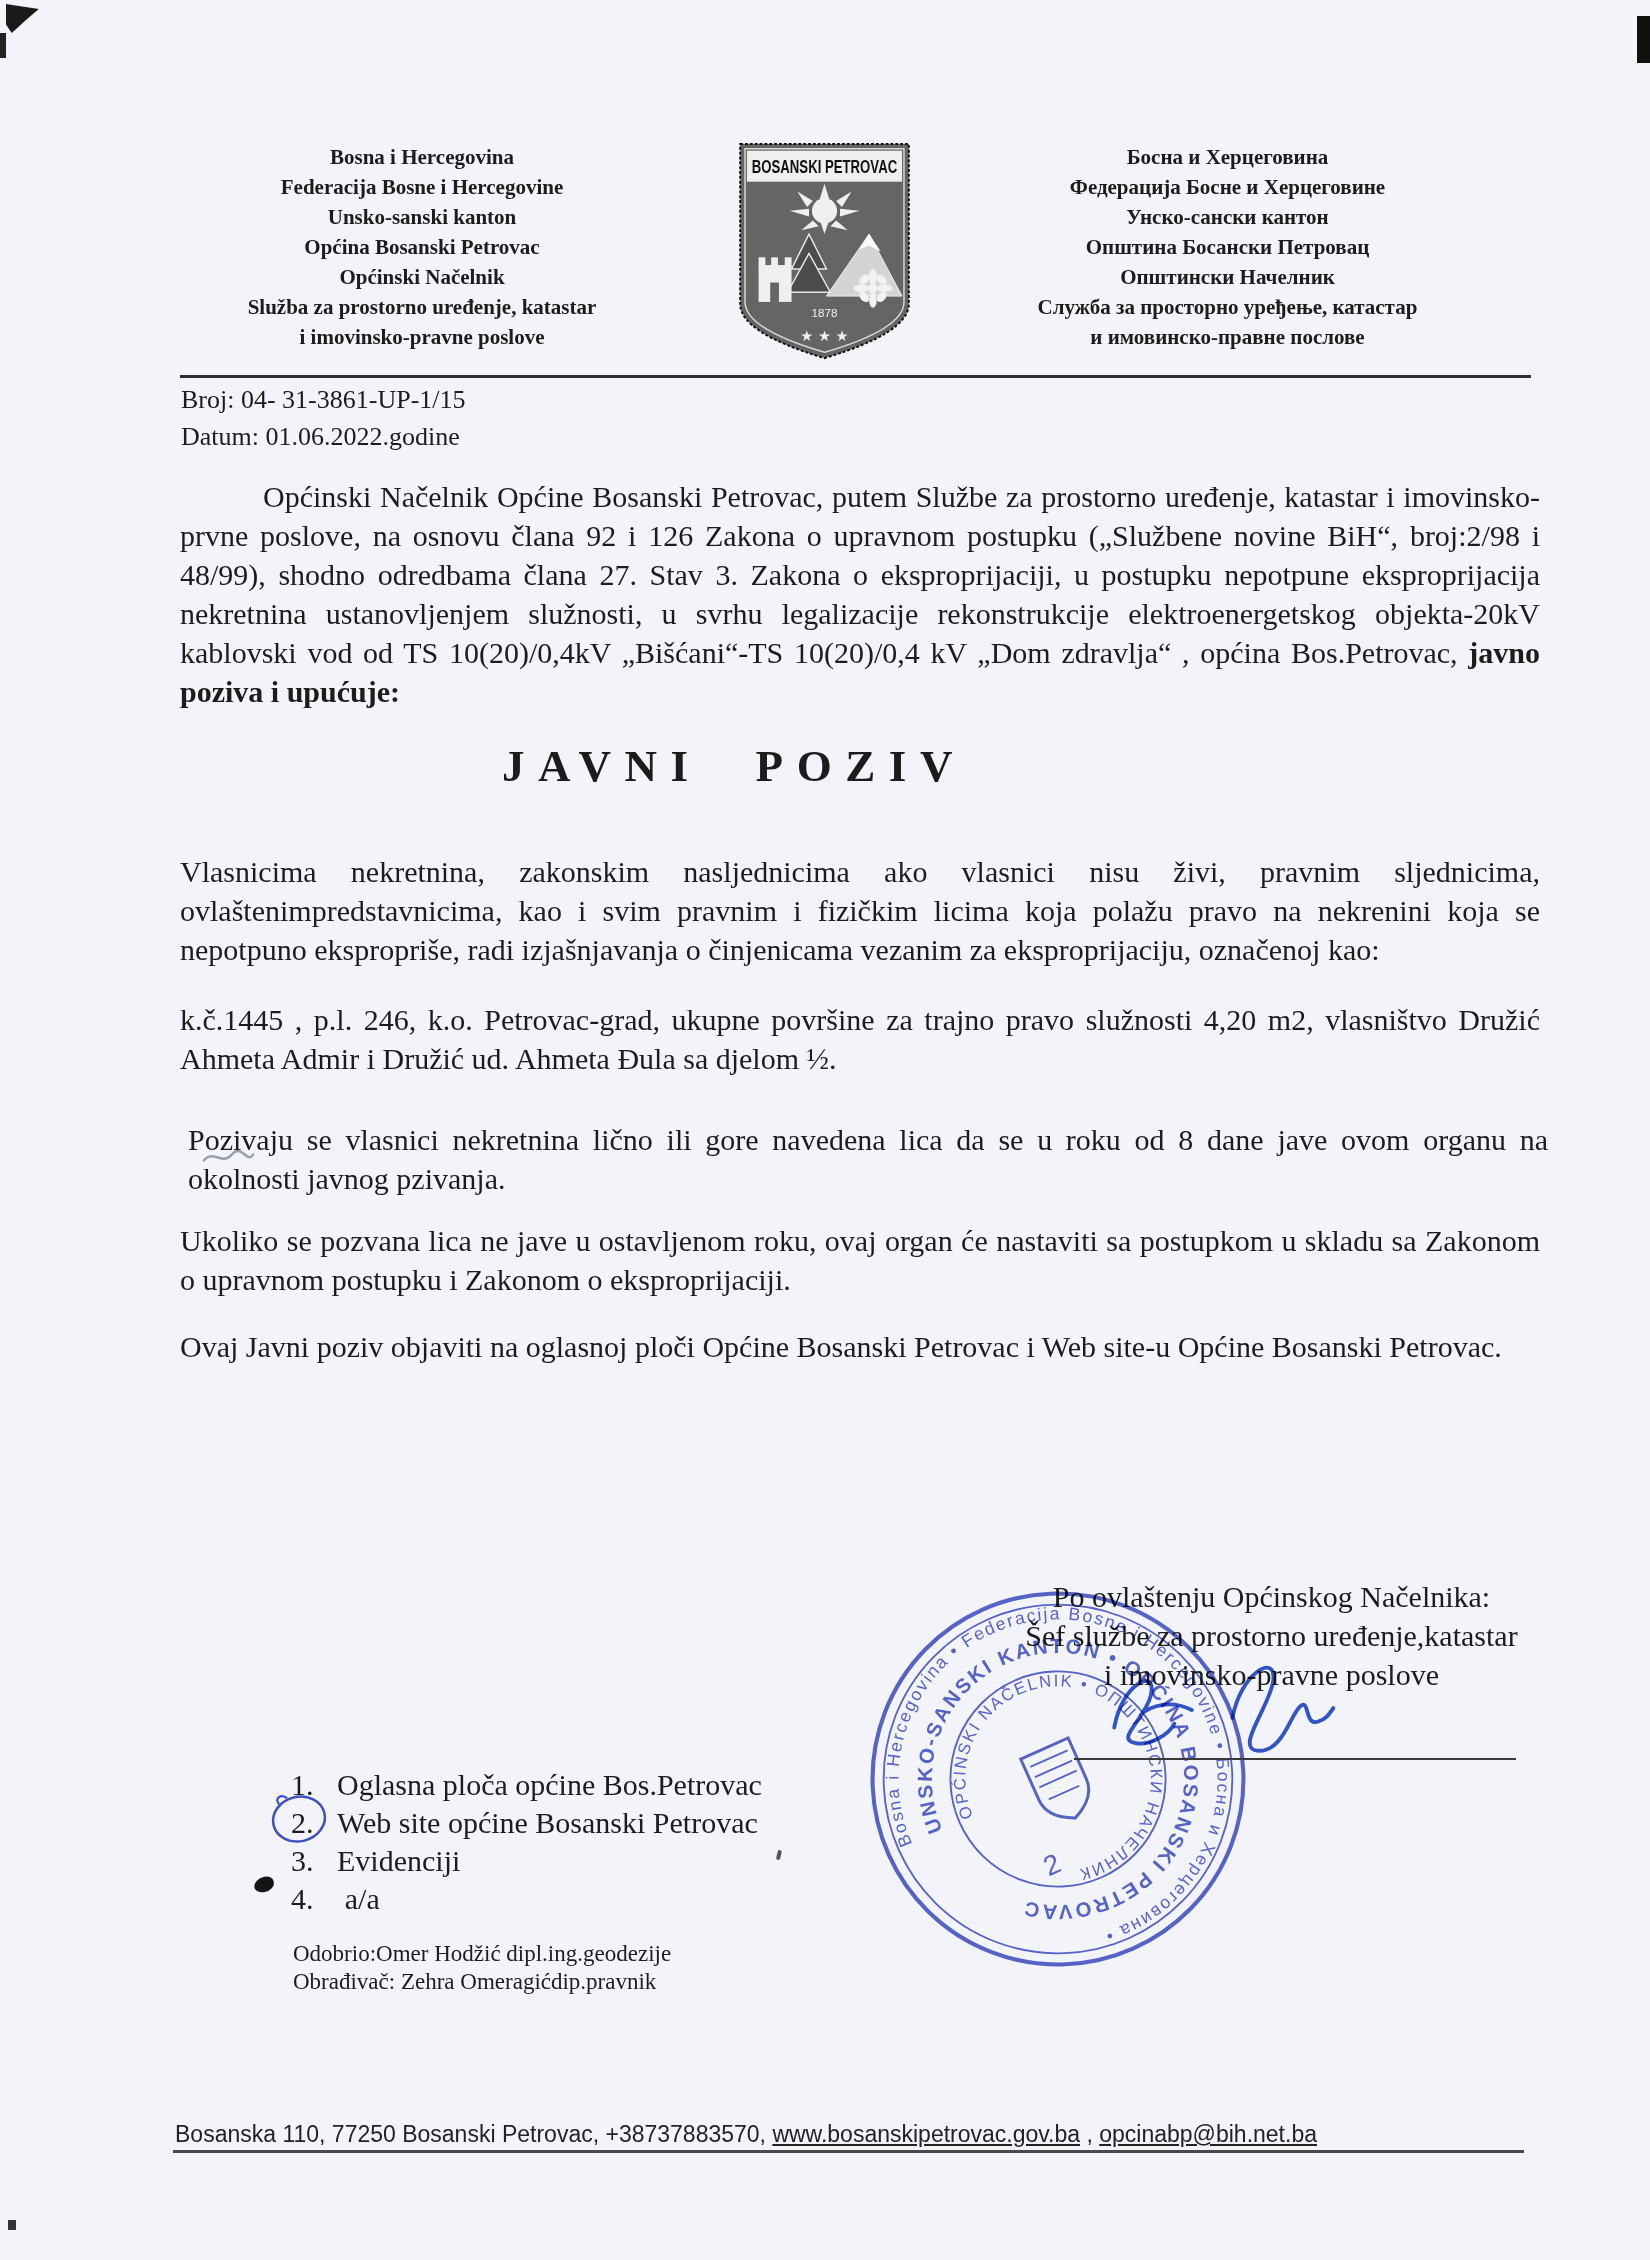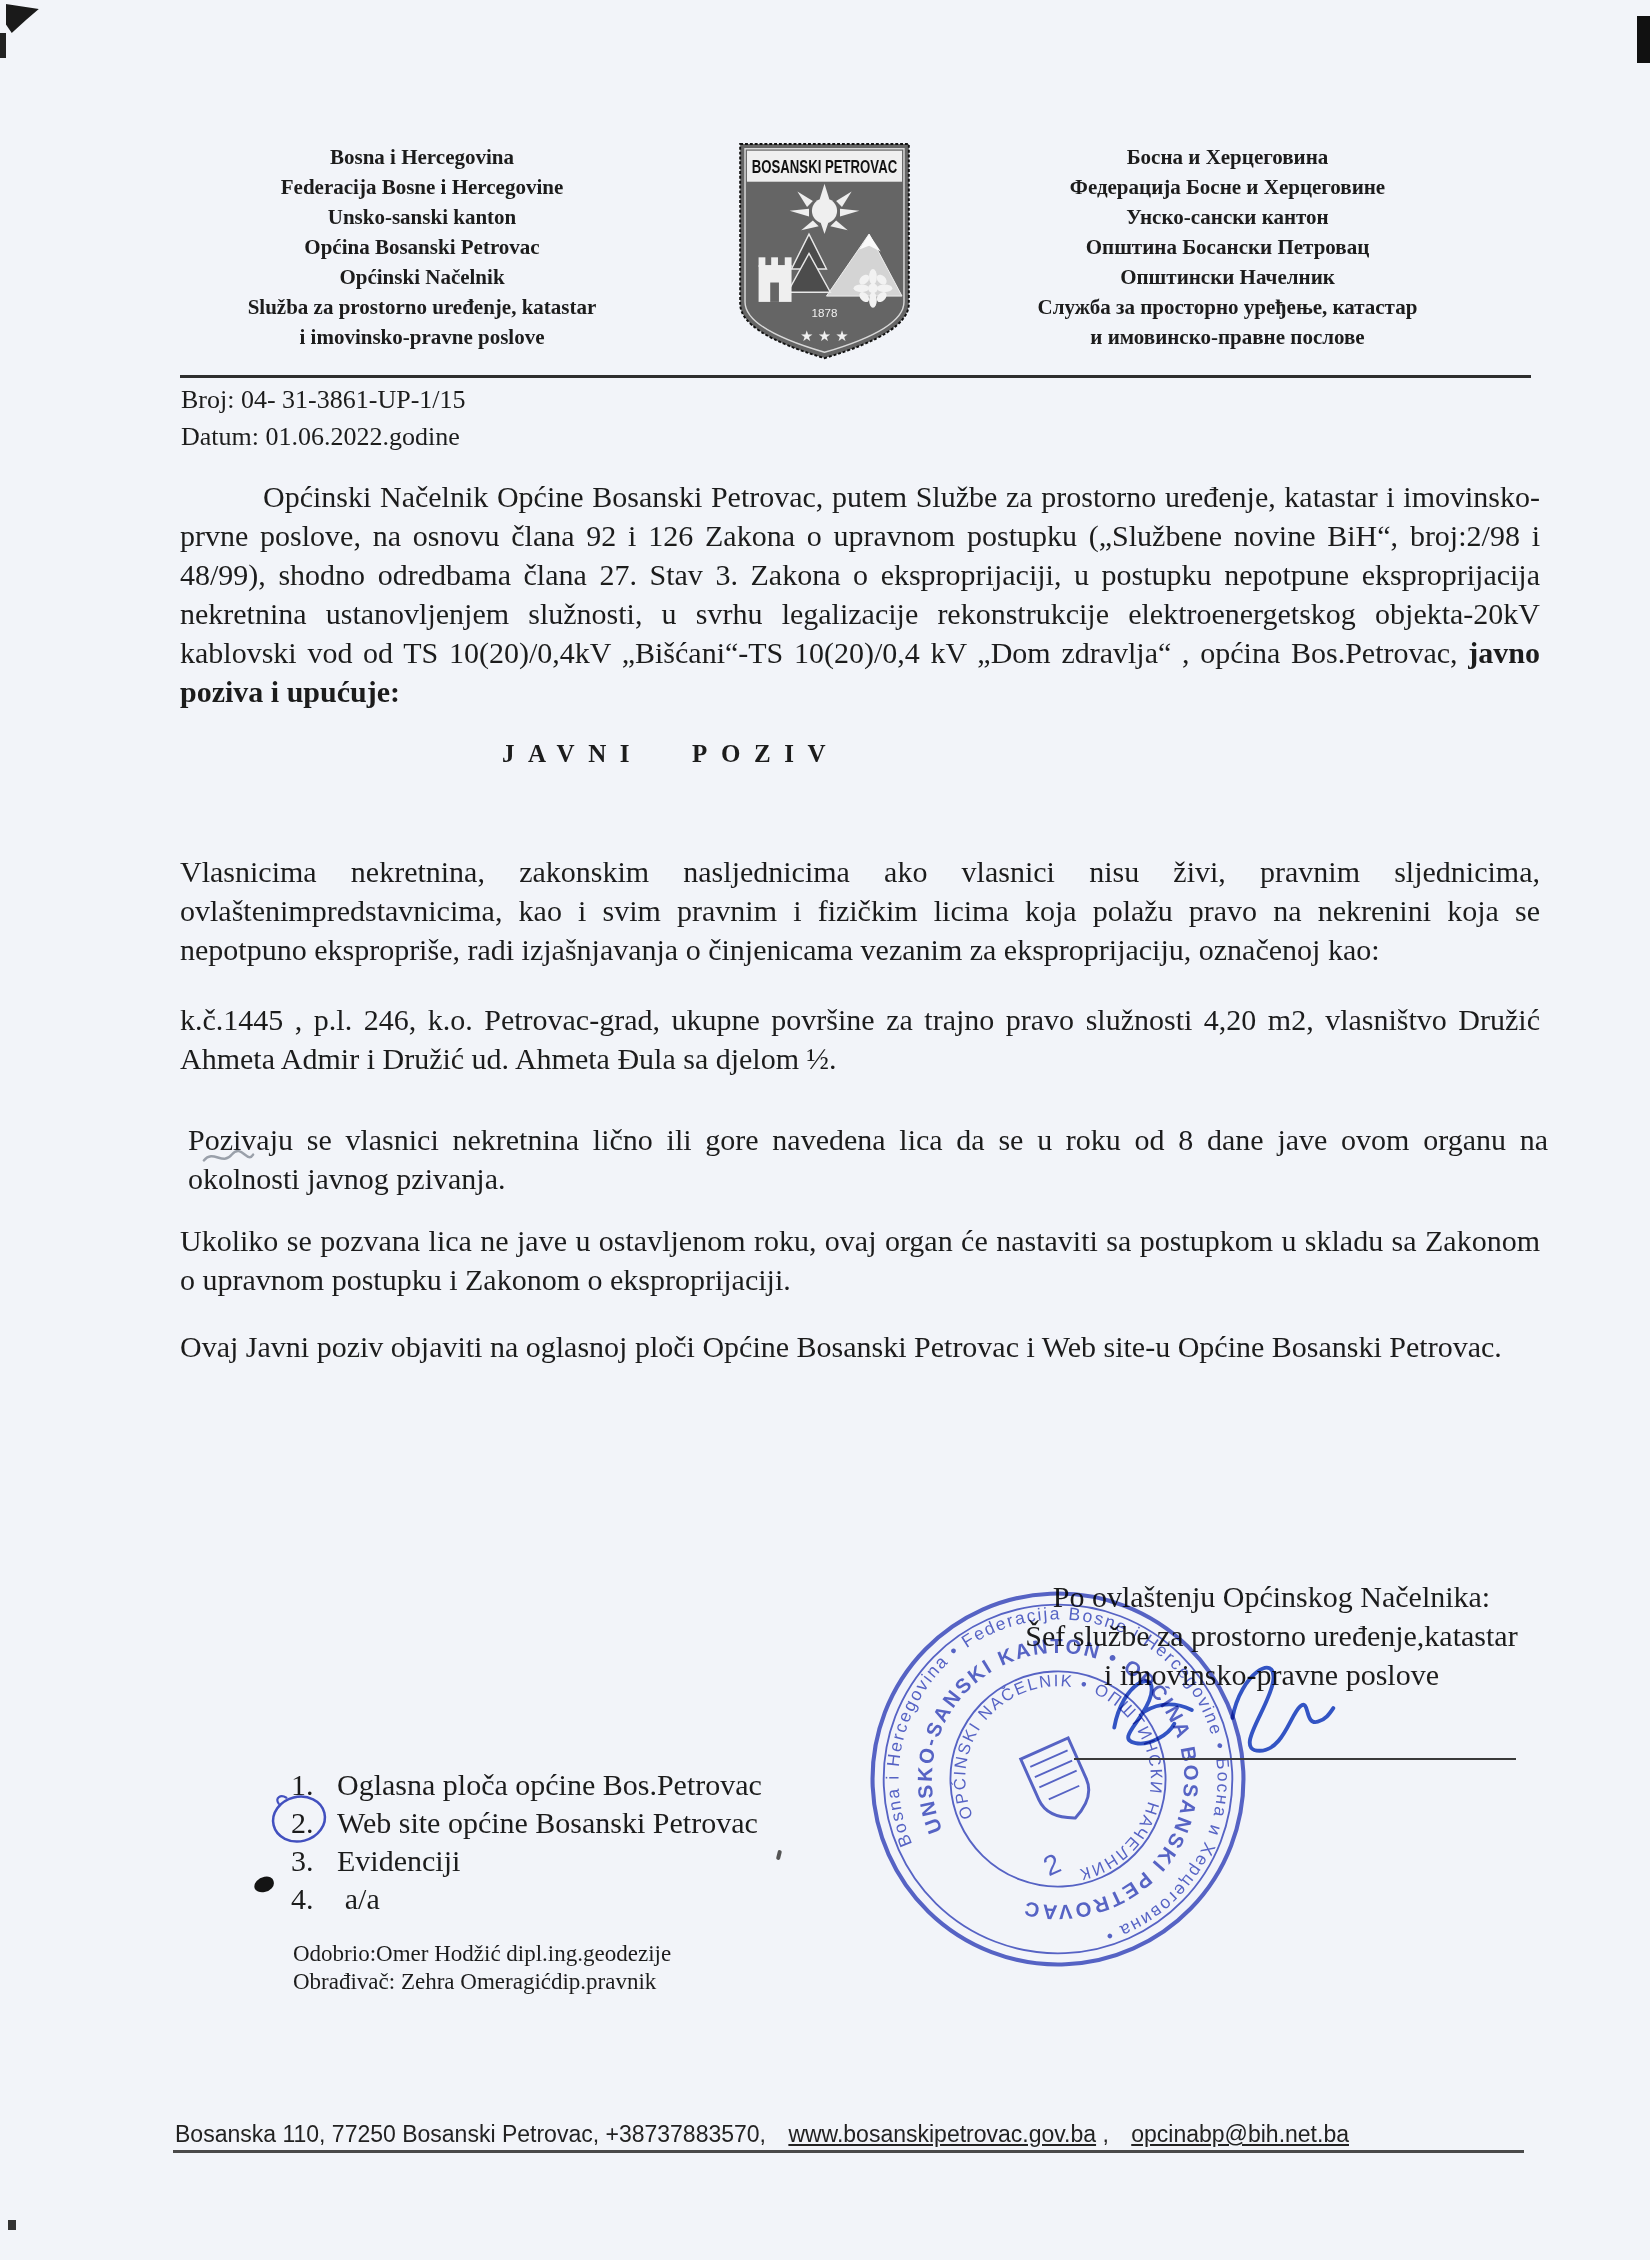--- a/index.html
+++ b/index.html
@@ -12,34 +12,34 @@
   
   .hdr{width:466px;text-align:center;font-weight:bold;font-size:21px;line-height:30px;}
   .hdr div{white-space:nowrap;}
   
   .rule{background:#2e2e2e;height:2.9px;}
   
   .ref{font-size:26px;line-height:37px;}
   
   .para{width:1360px;font-size:30px;line-height:39px;text-align:justify;}
   .indent{text-indent:83px;}
-  .doc-title{font-size:25px;font-weight:bold;letter-spacing:13.6px;word-spacing:29px;white-space:nowrap;}
+  .doc-title{font-size:45px;font-weight:bold;letter-spacing:13.6px;word-spacing:29px;white-space:nowrap;}
   
   .sigblock{width:563px;text-align:center;font-size:30px;line-height:39px;margin-top:36px;}
   .signame{width:485px;text-align:center;font-size:30px;}
   .sigrule{background:#3a3a3a;height:1.9px;}
   
   .dlist{font-size:30px;line-height:38px;}
   .dlist .row{display:flex;}
   .dlist .num{width:46px;flex:none;}
   
   .prepared{font-size:23px;line-height:28px;}
   
   .footer{font-family:"Liberation Sans", sans-serif;font-size:23px;color:#222;white-space:nowrap;}
-  .footer a{color:#222;text-decoration:underline;margin-left:16px;}
+  .footer a{color:#222;text-decoration:underline;}
   .stamp{mix-blend-mode:multiply;opacity:.85;}
   .blue-ink{mix-blend-mode:multiply;}
   .artifact{position:absolute;}
 </style>
 </head>
 <body>
 
 <div class="page">
 
   <div class="artifact" style="left:5.8px;top:3.9px;width:33px;height:29px;background:#1a1a1a;clip-path:polygon(0 0,100% 18%,62% 55%,18% 100%,0 70%);"></div>

